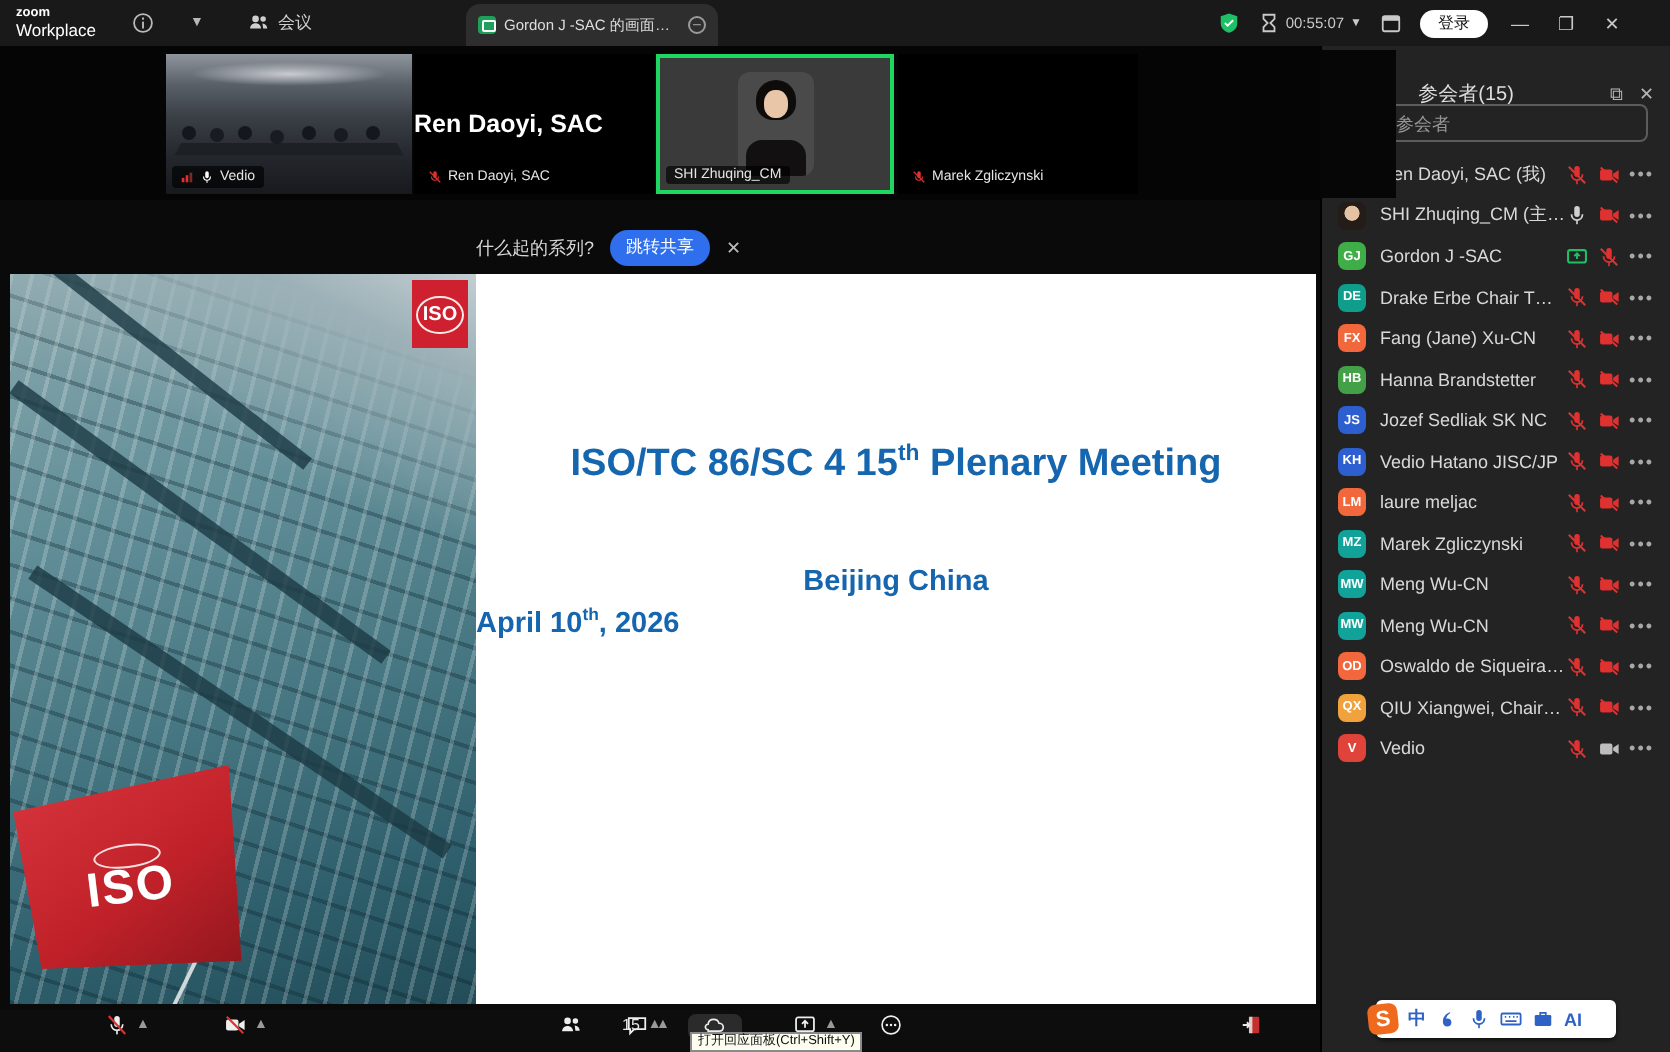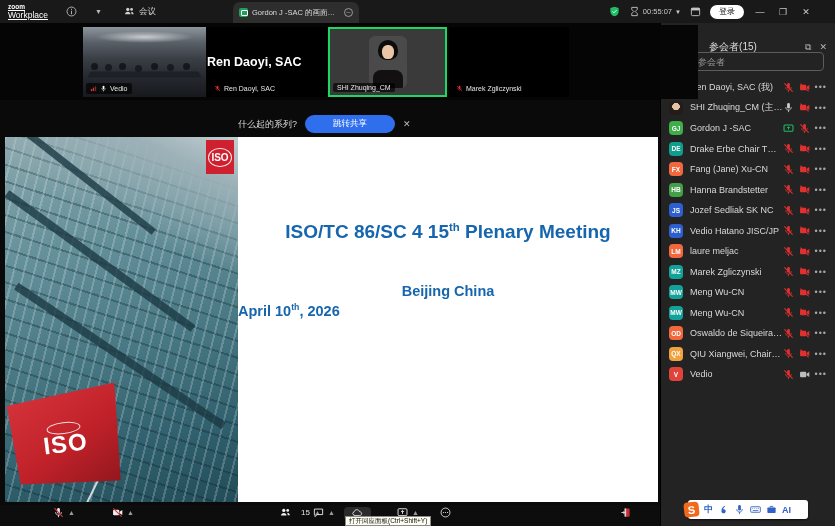--- a/index.html
+++ b/index.html
@@ -1,21 +1,21 @@
 <!DOCTYPE html>
 <html><head>
 <meta charset="utf-8">
 <style>
   html,body{margin:0;padding:0;background:#000;}
   *{box-sizing:border-box;font-family:"Liberation Sans",sans-serif;}
   #app{position:relative;width:835px;height:526px;background:#0b0b0b;overflow:hidden;}
 
   
   .titlebar{position:absolute;left:0;top:0;width:835px;height:23px;background:#191919;display:flex;align-items:center;z-index:30;}
-  .brand{margin-left:8px;line-height:1;color:#fff;text-decoration:underline;}
+  .brand{margin-left:8px;line-height:1;color:#fff;}
   .brand .b1{font-size:6.5px;font-weight:bold;display:block;}
   .brand .b2{font-size:8.5px;display:block;}
   .tb-ic{color:#b9b9b9;font-size:9px;margin-left:18px;display:flex;align-items:center;}
   .meet-tab{display:flex;align-items:center;gap:4px;color:#cfcfcf;font-size:8.5px;margin-left:22px;}
   .share-tab{position:absolute;left:233px;top:2px;width:126px;height:21px;background:#2e2e2e;border-radius:7px 7px 0 0;display:flex;align-items:center;padding:0 6px;gap:4px;}
   .share-tab .grid{width:9px;height:9px;border-radius:2px;background:#1fa05a;position:relative;flex:none;}
   .share-tab .grid:after{content:"";position:absolute;left:2px;top:2px;width:5px;height:4px;border:1px solid #fff;border-radius:1px;}
   .share-tab .lbl{color:#ddd;font-size:7.5px;white-space:nowrap;overflow:hidden;text-overflow:ellipsis;flex:1;}
   .circ-minus{width:9px;height:9px;border:1px solid #9a9a9a;border-radius:50%;color:#9a9a9a;font-size:8px;line-height:7px;text-align:center;flex:none;}
   .tb-right{position:absolute;right:22px;top:0;height:23px;display:flex;align-items:center;gap:9px;}
@@ -38,21 +38,21 @@
   .avatar-photo .hair{position:absolute;left:9px;top:4px;width:20px;height:20px;border-radius:50% 50% 42% 42%;background:#0e0c0b;}
   .avatar-photo .face{position:absolute;left:13px;top:9px;width:12px;height:14px;border-radius:45%;background:#e9c6a8;}
   .avatar-photo .body{position:absolute;left:4px;bottom:0;width:30px;height:18px;border-radius:8px 8px 0 0;background:#121010;}
   .t4{left:449px;width:120px;}
   .micmini{width:7px;height:9px;flex:none;}
 
   
   .contentarea{position:absolute;left:0;top:100px;width:660px;height:405px;background:#0a0a0a;}
   .qbar{position:absolute;left:238px;top:14px;height:20px;display:flex;align-items:center;gap:8px;}
   .qbar .qtext{color:#d8d8d8;font-size:9px;}
-  .qbar .qbtn{background:#2f6fed;color:#fff;font-size:8.5px;padding:3px 28px;border-radius:10px;}
+  .qbar .qbtn{background:#2f6fed;color:#fff;font-size:8.5px;padding:3px 8px;border-radius:10px;}
   .qbar .qclose{color:#bbb;font-size:9px;}
 
   .slide{position:absolute;left:5px;top:37px;width:653px;height:365px;background:#fff;display:flex;}
   .photo{position:relative;width:233px;height:100%;flex:none;overflow:hidden;
     background:
      linear-gradient(205deg,#c3ced2 0%,#9db2b8 10%,rgba(150,170,175,0) 30%),
      repeating-linear-gradient(104deg,rgba(255,255,255,.20) 0 2px,rgba(255,255,255,0) 2px 10px),
      repeating-linear-gradient(18deg,rgba(6,30,40,.30) 0 2px,rgba(0,0,0,0) 2px 16px),
      linear-gradient(165deg,#8aa8ad 0%,#64909a 30%,#477782 58%,#2f5f6c 82%,#224c58 100%);}
   .beam{position:absolute;background:#1c3a44;opacity:.8;}
@@ -68,21 +68,21 @@
   .slidebody{flex:1;position:relative;}
   .stitle{position:absolute;left:0;top:84px;width:100%;text-align:center;color:#1566ae;font-weight:bold;font-size:19px;}
   .sline1{position:absolute;left:0;top:146px;width:100%;text-align:center;color:#1566ae;font-weight:bold;font-size:14.5px;}
   .sline2{position:absolute;left:0;top:165px;width:100%;color:#1566ae;font-weight:bold;font-size:14.5px;}
   sup{font-size:60%;}
 
   
   .toolbar{position:absolute;left:0;top:505px;width:660px;height:21px;background:#0d0d0d;z-index:20;}
   .tool{position:absolute;top:2px;display:flex;align-items:center;color:#e4e4e4;}
   .chev{color:#9a9a9a;font-size:7px;margin-left:4px;}
-  .cnt{font-size:8px;margin-left:10px;color:#e4e4e4;}
+  .cnt{font-size:8px;margin-left:20px;color:#e4e4e4;}
   .hl{background:#2b2b2b;border-radius:4px;padding:1px 8px;}
   .tooltip{position:absolute;left:345px;top:516px;background:#fdfdf0;border:1px solid #8a8a8a;color:#111;font-size:6.5px;line-height:8px;padding:0 3px;white-space:nowrap;z-index:25;}
 
   
   .panel{position:absolute;left:660px;top:23px;width:175px;height:503px;background:#232323;border-left:1px solid #000;z-index:10;}
   .panel-head{position:absolute;left:0;top:16px;width:100%;height:16px;display:flex;align-items:center;}
   .panel-title{flex:1;text-align:center;color:#dedede;font-size:10px;}
   .ph-ic{color:#b5b5b5;font-size:9px;margin-right:8px;}
   .searchbox{position:absolute;left:11px;top:29px;width:152px;height:19px;border:1px solid #5c5c5c;border-radius:4px;background:transparent;color:#ddd;font-size:9px;padding:0 7px;outline:none;}
   .searchbox::placeholder{color:#969696;}

